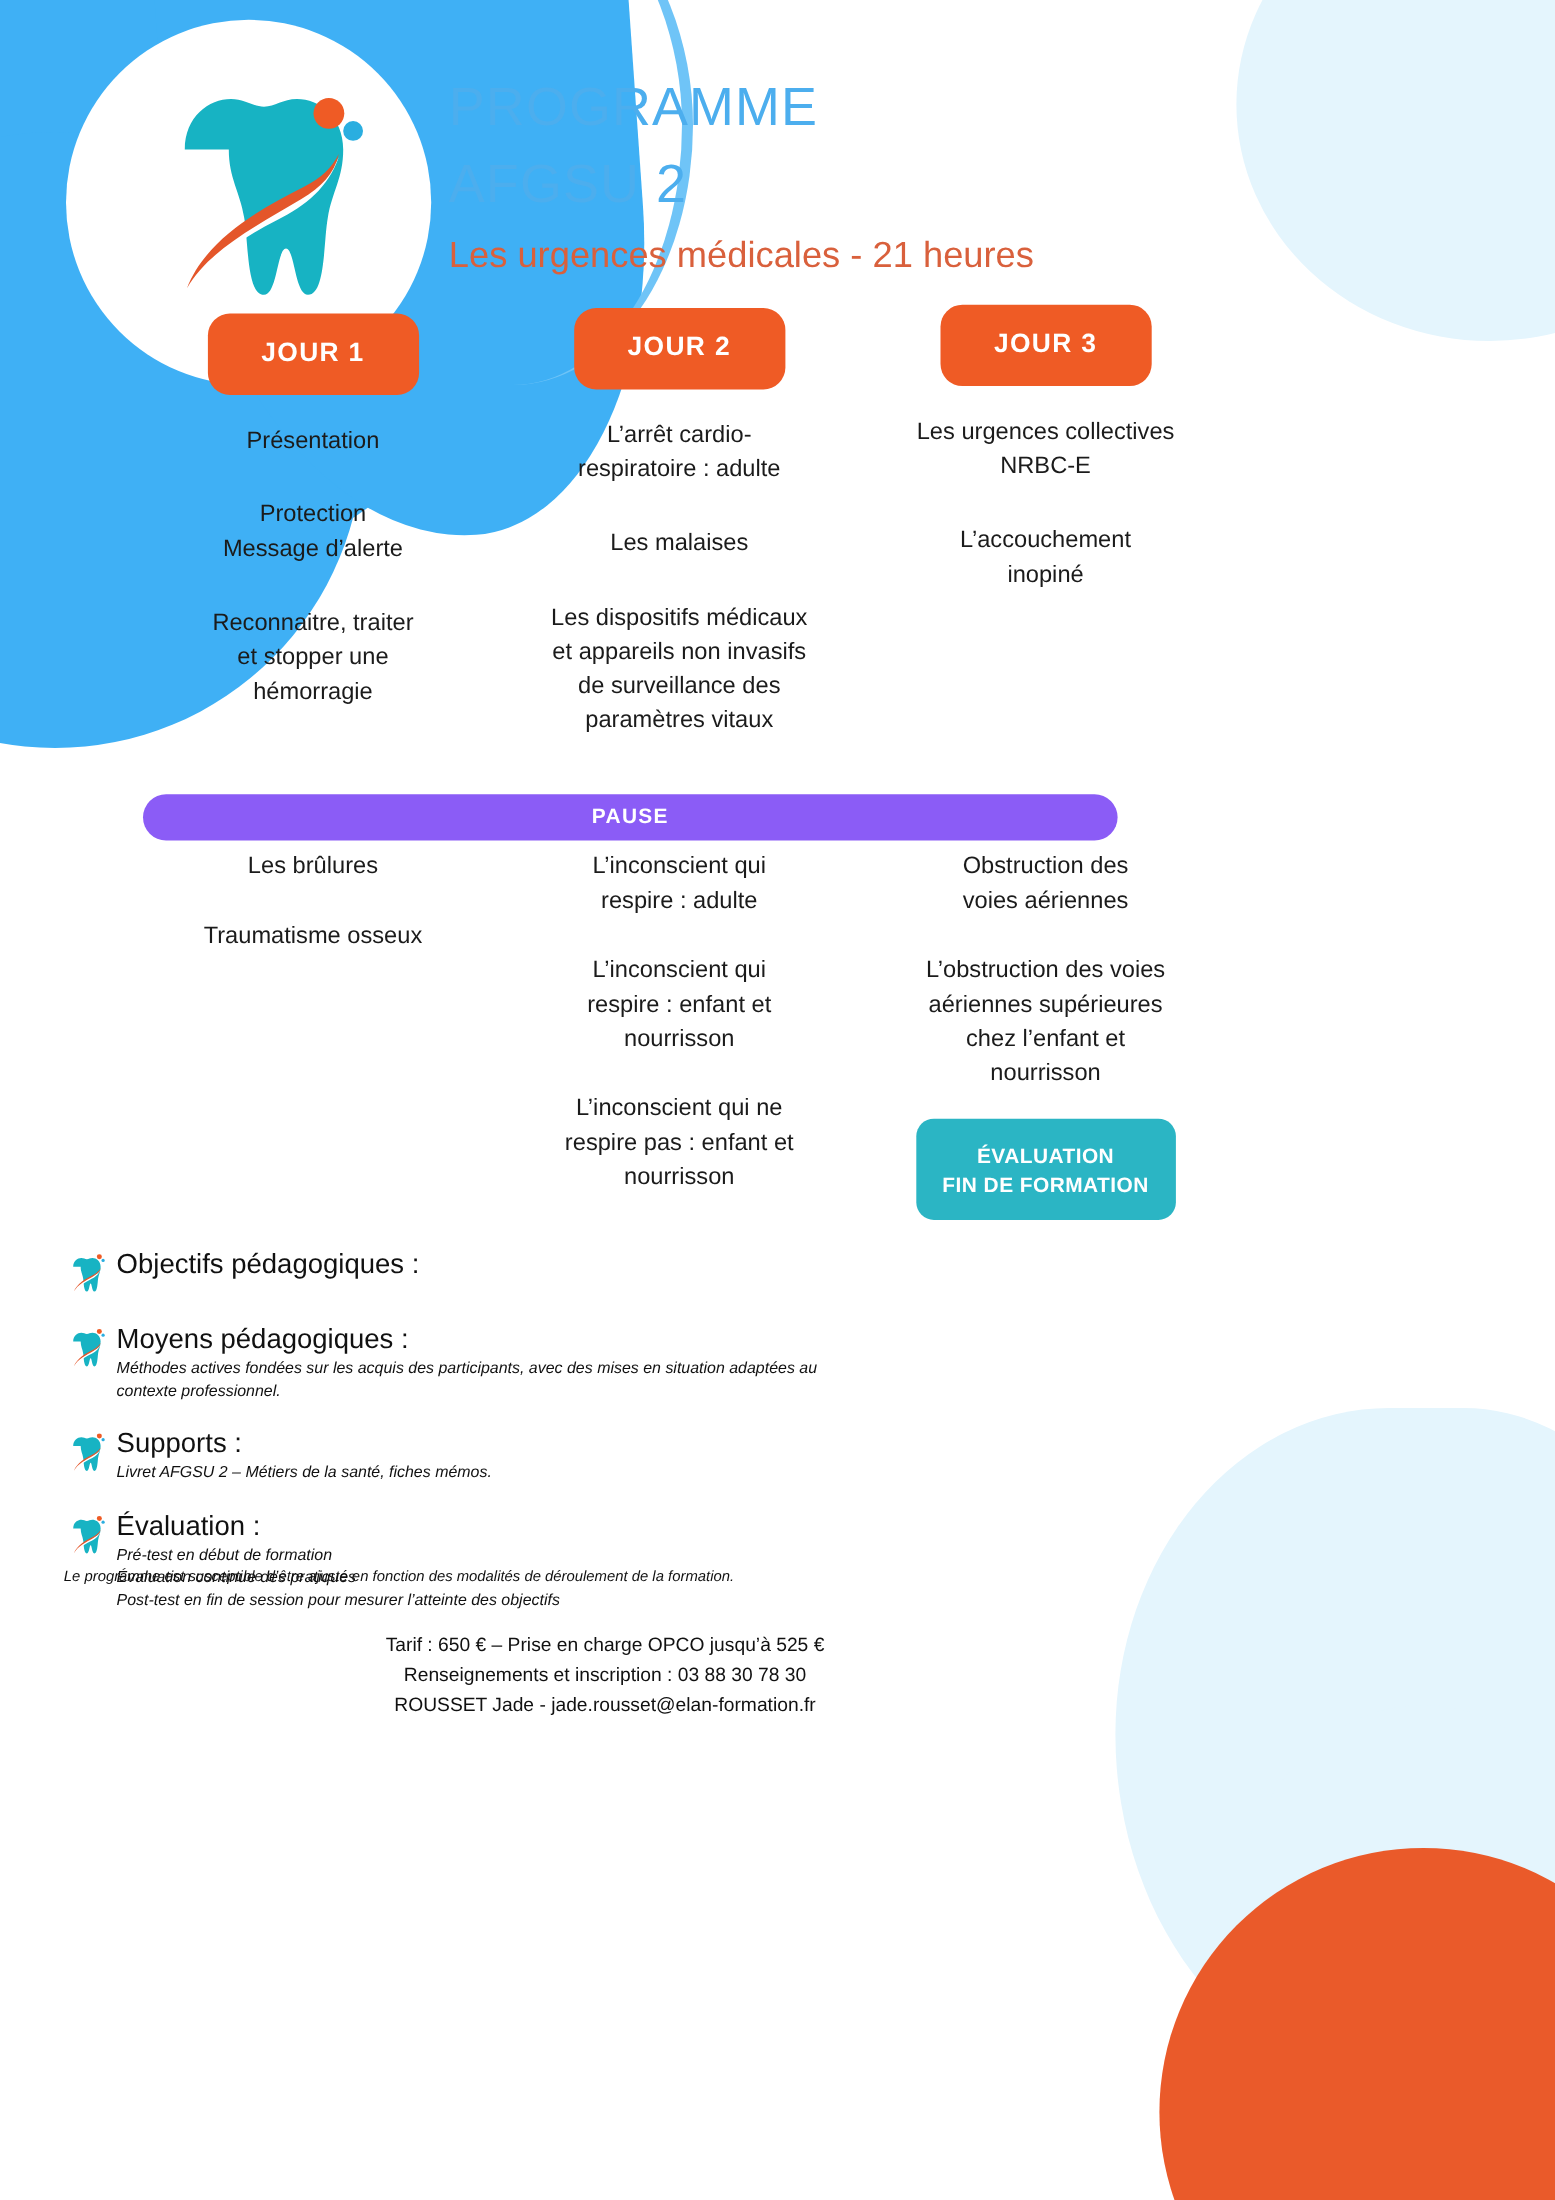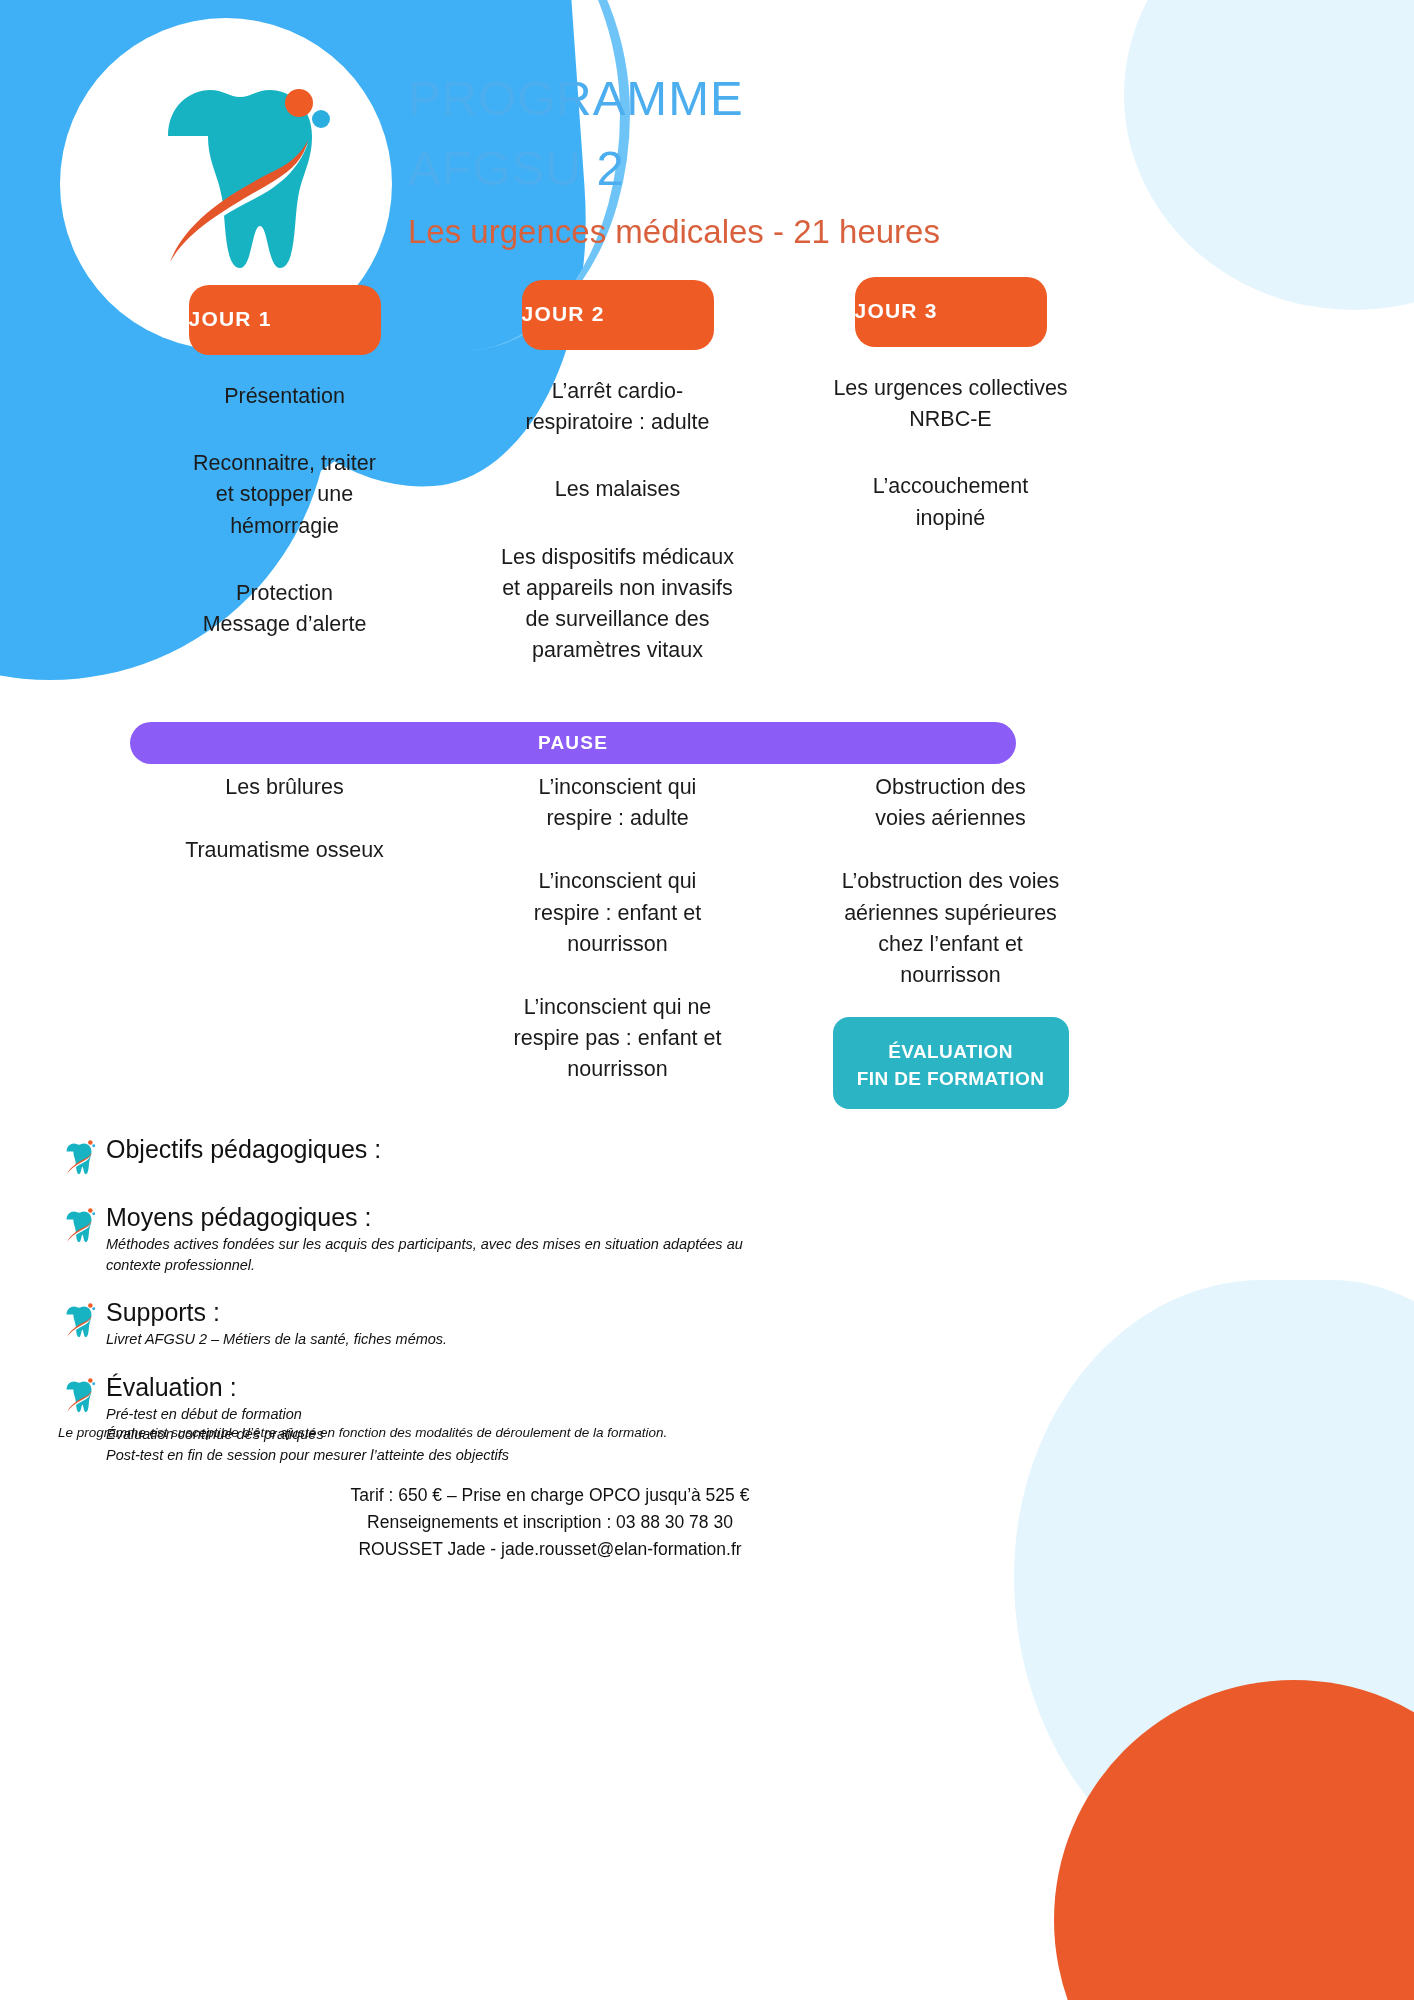--- a/index.html
+++ b/index.html
@@ -90,22 +90,22 @@
 
   
   .columns { position:absolute; left:118px; top:285px; width:1000px; display:flex; }
   .col { width:333px; display:flex; flex-direction:column; align-items:center; }
   .col-2 { margin-top:-5px; }
   .col-3 { margin-top:-8px; }
 
   .day-badge {
     background:#EF5B25; color:#ffffff;
     border-radius:20px;
-    font-size:21px; font-weight:bold; letter-spacing:1.2px;
-    padding:22px 0 24px; width:192px; text-align:left;
+    font-size:24px; font-weight:bold; letter-spacing:1.2px;
+    padding:22px 0 24px; width:192px; text-align:center;
     box-shadow:0 0 0 rgba(0,0,0,0);
   }
   .col-3 .day-badge { width:192px; }
 
   .topic {
     font-size:21.5px; color:#1b1b1b; text-align:center;
     line-height:1.45; margin-top:26px; width:290px;
   }
   .topic.gap { margin-top:36px; }
 
@@ -179,25 +179,25 @@
   <div class="title-block">
     <div class="title-line">PROGRAMME</div>
     <div class="title-line">AFGSU 2</div>
     <div class="subtitle">Les urgences médicales - 21 heures</div>
   </div>
 
   <div class="columns">
     <div class="col col-1">
       <div class="day-badge">JOUR 1</div>
       <div class="topic">Présentation</div>
+      <div class="topic gap" style="white-space: pre-line;">Protection
+Message d’alerte</div>
       <div class="topic gap" style="white-space: pre-line;">Reconnaitre, traiter
 et stopper une
 hémorragie</div>
-      <div class="topic gap" style="white-space: pre-line;">Protection
-Message d’alerte</div>
     </div>
     <div class="col col-2">
       <div class="day-badge">JOUR 2</div>
       <div class="topic" style="white-space: pre-line;">L’arrêt cardio-
 respiratoire : adulte</div>
       <div class="topic gap">Les malaises</div>
       <div class="topic gap" style="white-space: pre-line;">Les dispositifs médicaux
 et appareils non invasifs
 de surveillance des
 paramètres vitaux</div>

